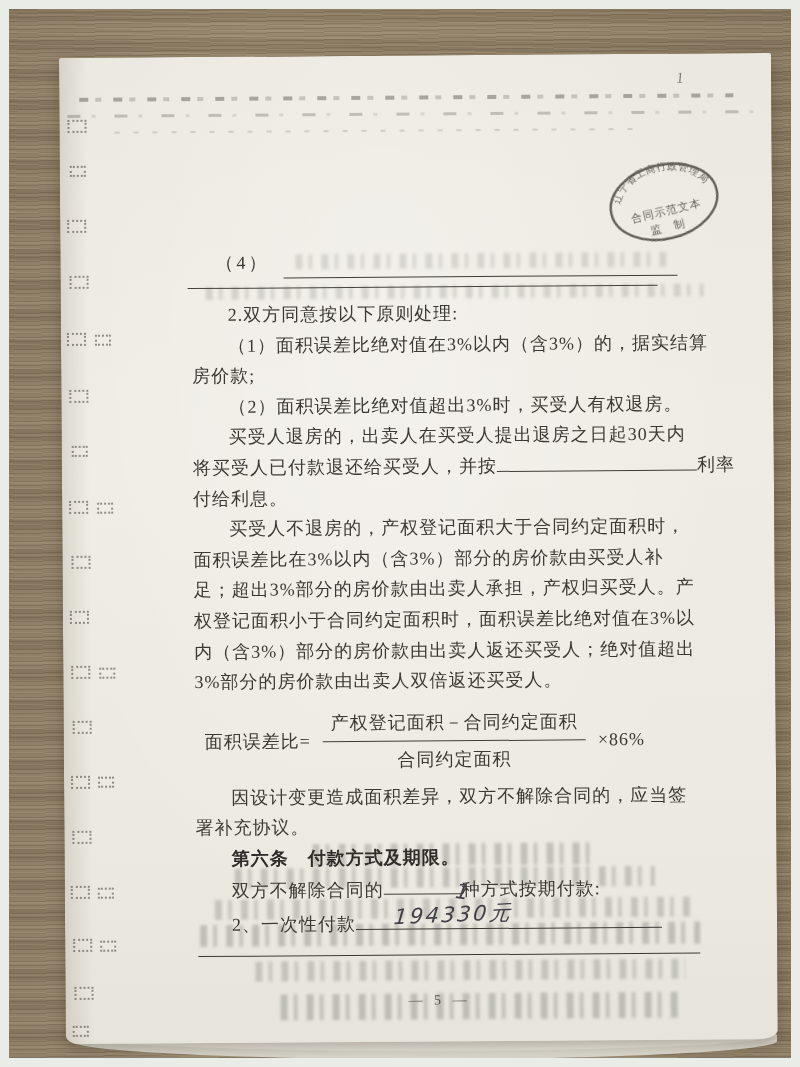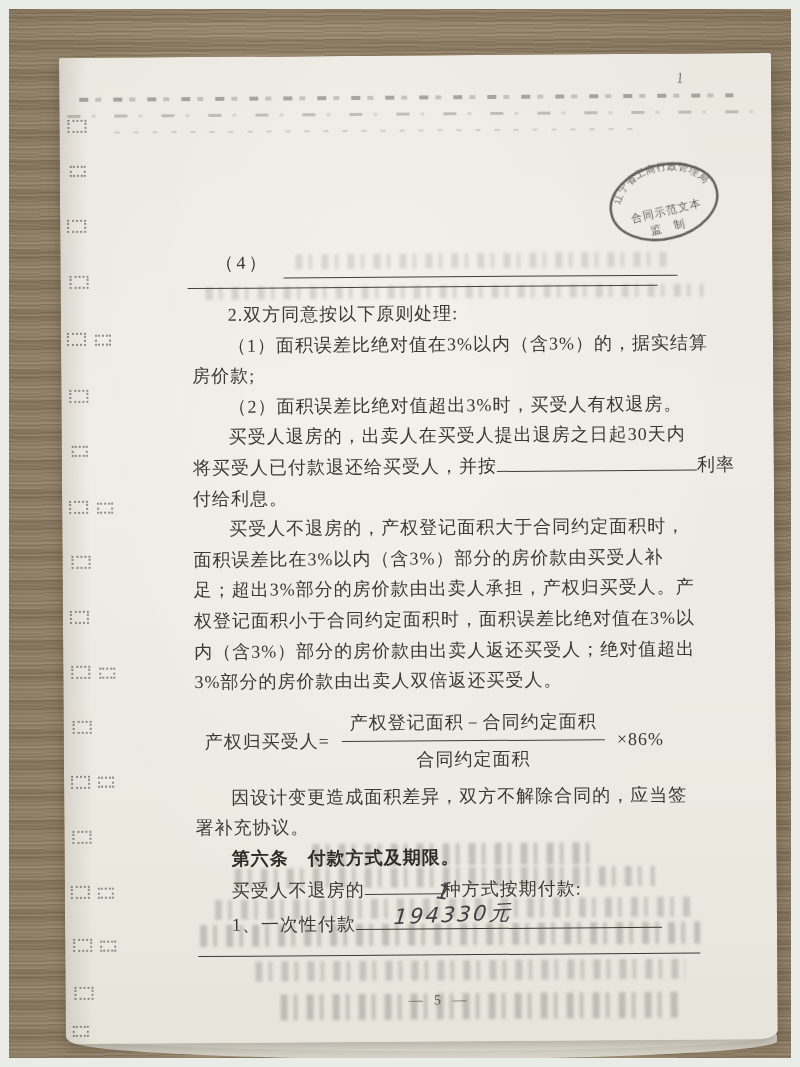--- a/index.html
+++ b/index.html
@@ -138,31 +138,31 @@
       <div class="line"><span>将买受人已付款退还给买受人，并按</span><span class="blank-mid"></span><span>利率</span></div>
       <div class="line">付给利息。</div>
       <div class="line ind">买受人不退房的，产权登记面积大于合同约定面积时，</div>
       <div class="line">面积误差比在3%以内（含3%）部分的房价款由买受人补</div>
       <div class="line">足；超出3%部分的房价款由出卖人承担，产权归买受人。产</div>
       <div class="line">权登记面积小于合同约定面积时，面积误差比绝对值在3%以</div>
       <div class="line">内（含3%）部分的房价款由出卖人返还买受人；绝对值超出</div>
       <div class="line">3%部分的房价款由出卖人双倍返还买受人。</div>
 
       <div class="formula">
-        <span>产权归买受人=</span>
+        <span>面积误差比=</span>
         <span class="frac">
           <span class="num">产权登记面积－合同约定面积</span>
           <span class="den">合同约定面积</span>
         </span>
         <span>×86%</span>
       </div>
 
       <div class="line ind">因设计变更造成面积差异，双方不解除合同的，应当签</div>
       <div class="line">署补充协议。</div>
       <div class="line ind bold6">第六条　付款方式及期限。</div>
-      <div class="line ind"><span>买受人不退房的</span><span class="blank-short"><span class="hand hand-one">1</span></span><span>种方式按期付款:</span></div>
-      <div class="line ind"><span>1、一次性付款</span><span class="blank-amt"><span class="hand hand-amt">194330元</span></span></div>
+      <div class="line ind"><span>双方不解除合同的</span><span class="blank-short"><span class="hand hand-one">1</span></span><span>种方式按期付款:</span></div>
+      <div class="line ind"><span>2、一次性付款</span><span class="blank-amt"><span class="hand hand-amt">194330元</span></span></div>
 
       <hr class="hr-bot">
       <div class="pagenum">— 5 —</div>
     </div>
   </div>
 </div>
 
 </body></html>

